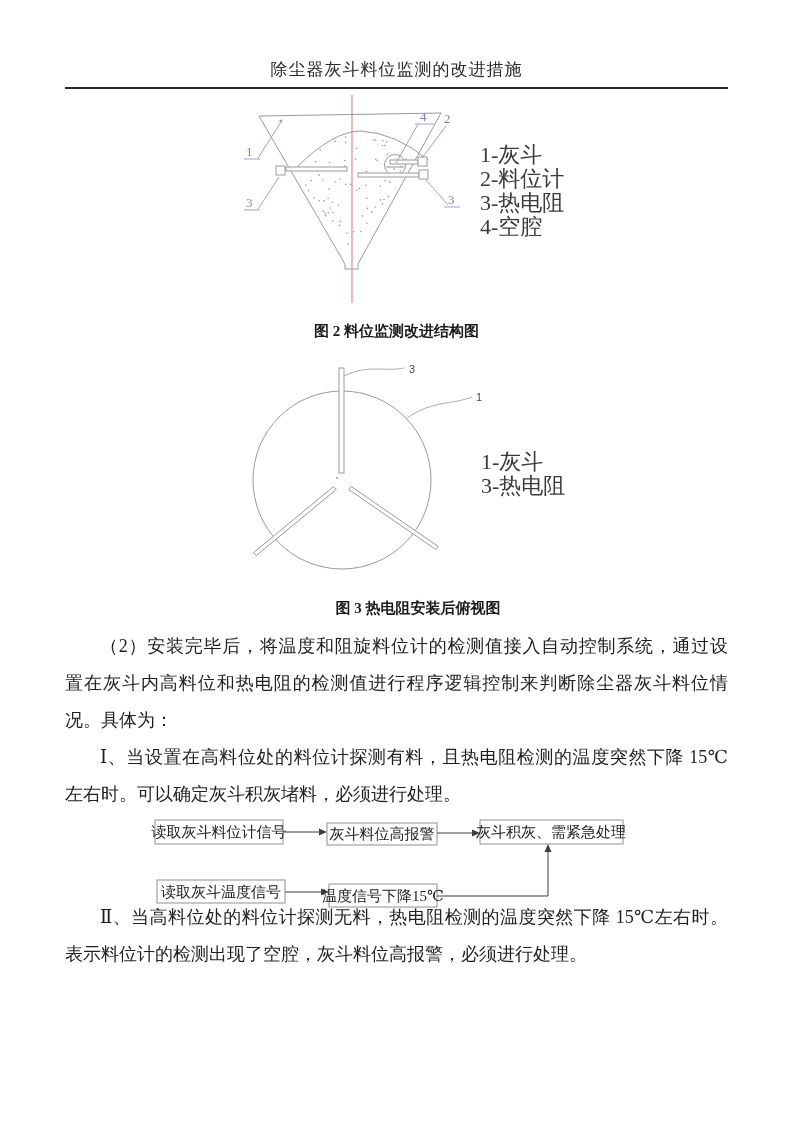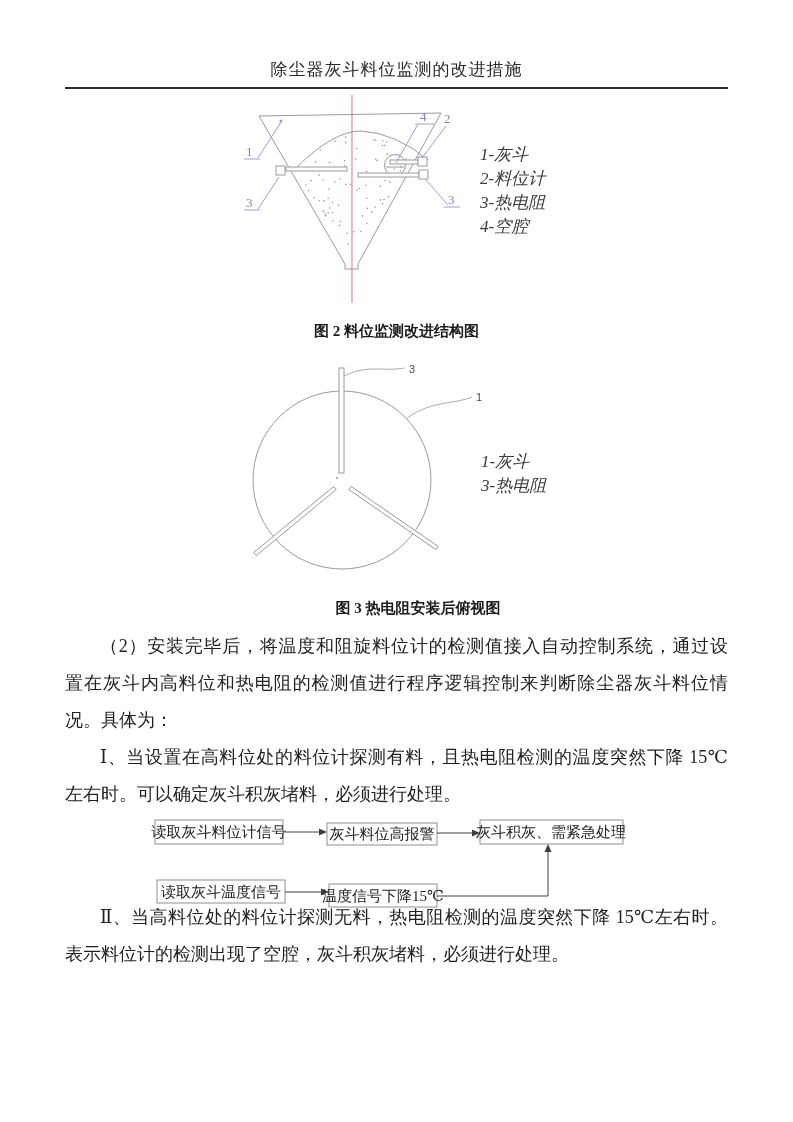--- a/index.html
+++ b/index.html
@@ -7,21 +7,21 @@
         font-family:"Liberation Serif","DejaVu Serif",serif;color:var(--text,#1f1f1f);}
   .abs{position:absolute;}
 
   
   .doc-title{top:58px;left:0;right:0;text-align:center;font-size:17px;line-height:24px;
              letter-spacing:1px;color:#2a2a2a;}
   .header-rule{top:87px;left:65px;width:663px;height:2px;background:#2a2a2a;}
 
   
   .fig-caption{left:0;right:0;text-align:center;font-weight:bold;font-size:15px;line-height:24px;color:#1b1b1b;}
-  .legend{font-size:17px;line-height:24px;color:#3a3a3a;font-style:italic;}
+  .legend{font-size:22px;line-height:24px;color:#3a3a3a;}
 
   
   .para{left:65px;width:663px;font-size:18px;line-height:37px;color:var(--text,#1f1f1f);}
   .line{white-space:nowrap;}
   .j{white-space:normal;text-align:justify;text-align-last:justify;text-justify:inter-ideograph;word-break:break-all;}
   .ind{text-indent:35px;}
 
   
   .draw{stroke:var(--drawing,#9a9a9a);fill:none;stroke-width:1;}
   .fillw{fill:#fff;stroke:var(--drawing,#9a9a9a);stroke-width:1;}
@@ -244,20 +244,20 @@
 
     <rect class="fc-box" x="189" y="72" width="108" height="23"></rect>
     <text class="fc-text" x="243" y="89" text-anchor="middle">温度信号下降15℃</text>
 
     <polyline class="fc-line" points="297,84 408,84 408,39"></polyline>
     <polygon class="fc-head" points="404.5,40 408,32 411.5,40"></polygon>
   </svg>
 
   <div class="abs para" style="top:899px;">
     <div class="line j ind">Ⅱ、当高料位处的料位计探测无料，热电阻检测的温度突然下降 15℃左右时。</div>
-    <div class="line">表示料位计的检测出现了空腔，灰斗积灰堵料，必须进行处理。</div>
+    <div class="line">表示料位计的检测出现了空腔，灰斗料位高报警，必须进行处理。</div>
   </div>
 
   <div class="abs footer-rule"></div>
   <div class="abs footer-page">10</div>
   <div class="abs footer-issue">2022.No.3</div>
 
 </div>
 
 </body></html>

